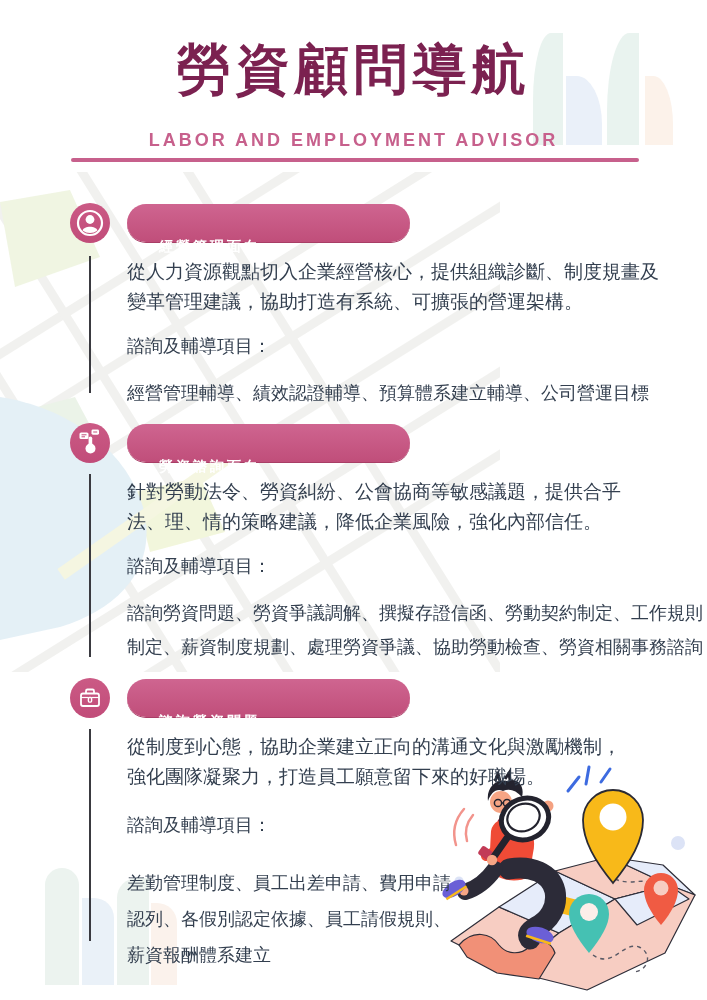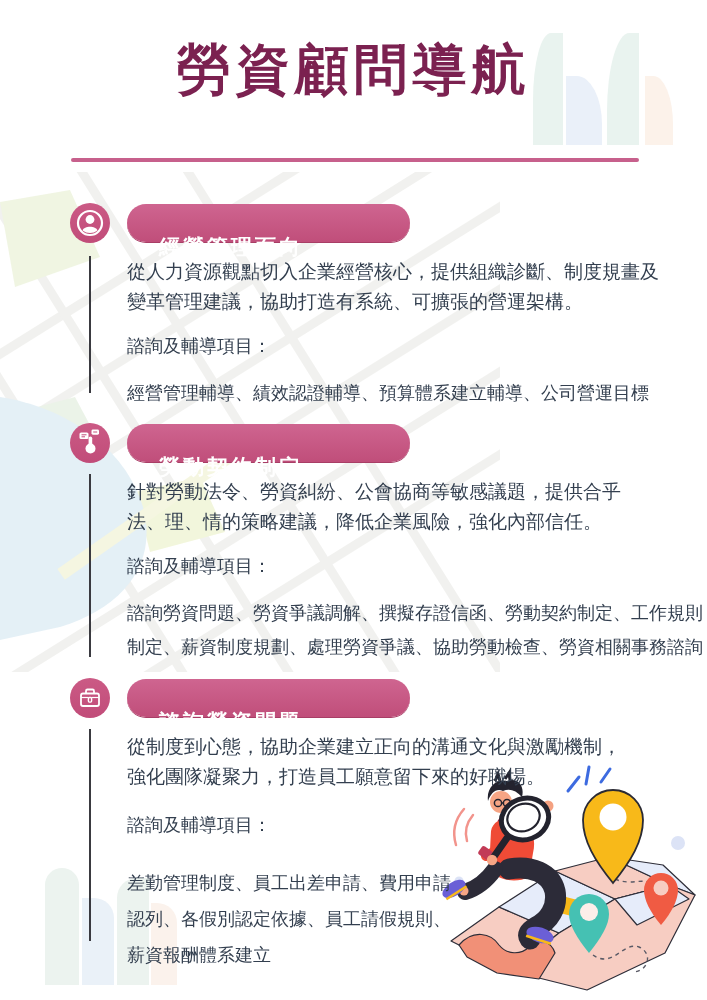--- a/index.html
+++ b/index.html
@@ -35,21 +35,21 @@
     position:absolute;left:0;top:0;width:40px;height:40px;border-radius:50%;
     background:linear-gradient(180deg,#cb5a85,#c14c79);
     display:flex;align-items:center;justify-content:center;
   }
   .pill{
     position:absolute;left:57px;top:1px;width:283px;height:38px;
     border-radius:19px;background:linear-gradient(180deg,#cf6590,#c04e7a);
     display:flex;align-items:center;padding-left:32px;box-sizing:border-box;
     box-shadow:0 1px 0 #a83e66;
   }
-  .pill-label{color:#ffffff;font-size:21px;font-weight:bold;letter-spacing:3px;margin-top:48px;}
+  .pill-label{color:#ffffff;font-size:14px;font-weight:bold;letter-spacing:3px;margin-top:48px;}
   .vline{position:absolute;left:19px;width:2px;background:#3a3a40;}
   .topic-1 .vline{top:53px;height:137px;}
   .topic-2 .vline{top:51px;height:183px;}
   .topic-3 .vline{top:51px;height:212px;}
   .content{position:absolute;left:57px;top:54px;width:592px;color:#333f4f;}
   .body-text{font-size:19px;line-height:30px;margin:0;white-space:pre-line;}
   .consult-label{font-size:18px;margin:15px 0 0;line-height:28px;}
   .items-text{font-size:18px;line-height:34px;margin:16px 0 0;white-space:pre-line;}
   .topic-3 .consult-label{margin-top:19px;}
   .topic-3 .items-text{margin-top:26px;line-height:36px;}
@@ -85,20 +85,21 @@
   <div class="bld" style="left:566px;top:76px;width:36px;height:69px;background:#eaf0f9;border-radius:0 70% 0 0"></div>
   <div class="bld" style="left:607px;top:33px;width:32px;height:112px;background:#e9f3ef;border-radius:70% 0 0 0"></div>
   <div class="bld" style="left:645px;top:76px;width:28px;height:69px;background:#fcf2ea;border-radius:0 70% 0 0"></div>
 
   <div class="bld" style="left:45px;top:868px;width:34px;height:117px;background:#ecf3ef;border-radius:20px 20px 0 0"></div>
   <div class="bld" style="left:82px;top:898px;width:32px;height:87px;background:#eaf1f8;border-radius:0 20px 0 0"></div>
   <div class="bld" style="left:117px;top:878px;width:32px;height:107px;background:#ecf3ef;border-radius:20px 0 0 0"></div>
   <div class="bld" style="left:151px;top:903px;width:26px;height:82px;background:#fbf2ec;border-radius:0 20px 0 0"></div>
 
   <h1 class="title">勞資顧問導航</h1>
+  <div class="subtitle">LABOR AND EMPLOYMENT ADVISOR</div>
   <div class="divider"></div>
 
   <section class="topic topic-1">
     <div class="icon-badge">
       <svg width="40" height="40" viewBox="0 0 40 40">
         <circle cx="20" cy="20" r="12" fill="none" stroke="#ffffff" stroke-width="2.2"></circle>
         <circle cx="20" cy="16.5" r="4.4" fill="#ffffff"></circle>
         <path d="M12.6,27.5 C14,22.6 26,22.6 27.4,27.5 A12,12 0 0 1 12.6,27.5 Z" fill="#ffffff"></path>
       </svg>
     </div>
@@ -121,21 +122,21 @@
         <line x1="11.5" y1="11.8" x2="16.5" y2="11.8" stroke="#c4517d" stroke-width="1"></line>
         <line x1="11.5" y1="13.8" x2="15" y2="13.8" stroke="#c4517d" stroke-width="1"></line>
         <rect x="21.5" y="6.5" width="7.5" height="5.2" rx="1.4" fill="#ffffff"></rect>
         <line x1="23.2" y1="9" x2="27.2" y2="9" stroke="#c4517d" stroke-width="1"></line>
         <rect x="18.6" y="13.5" width="3.6" height="10" rx="1.8" fill="#ffffff"></rect>
         <circle cx="20.5" cy="25.5" r="5" fill="#ffffff"></circle>
         <path d="M16.5,23.5 l8,0 0,5 -8,0 z" fill="#ffffff"></path>
       </svg>
     </div>
     <div class="pill">
-      <span class="pill-label">勞動契約制定</span>
+      <span class="pill-label">勞資諮詢面向</span>
     </div>
     <div class="vline"></div>
     <div class="content">
       <p class="body-text">針對勞動法令、勞資糾紛、公會協商等敏感議題，提供合乎
 法、理、情的策略建議，降低企業風險，強化內部信任。</p>
       <p class="consult-label">諮詢及輔導項目：</p>
       <p class="items-text">諮詢勞資問題、勞資爭議調解、撰擬存證信函、勞動契約制定、工作規則
 制定、薪資制度規劃、處理勞資爭議、協助勞動檢查、勞資相關事務諮詢</p>
     </div>
   </section>

